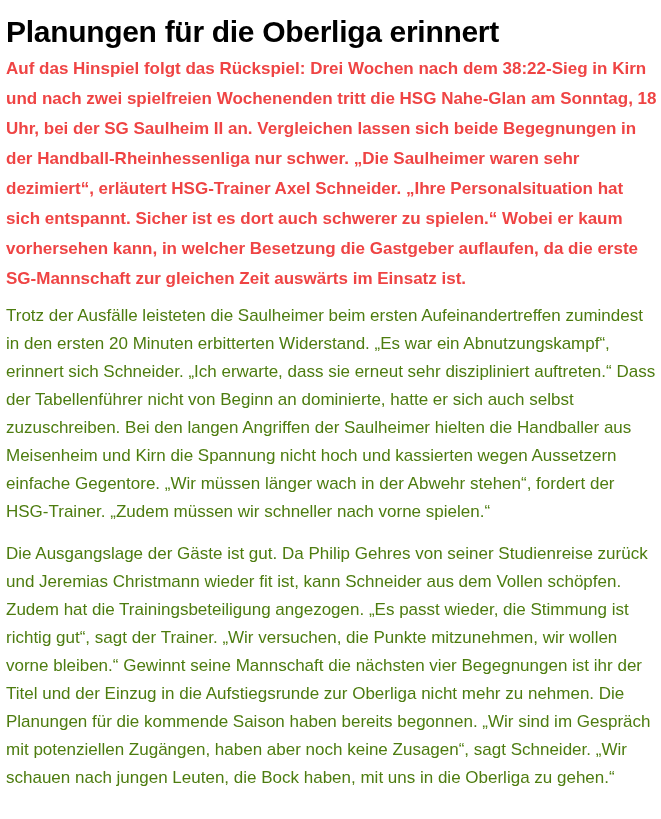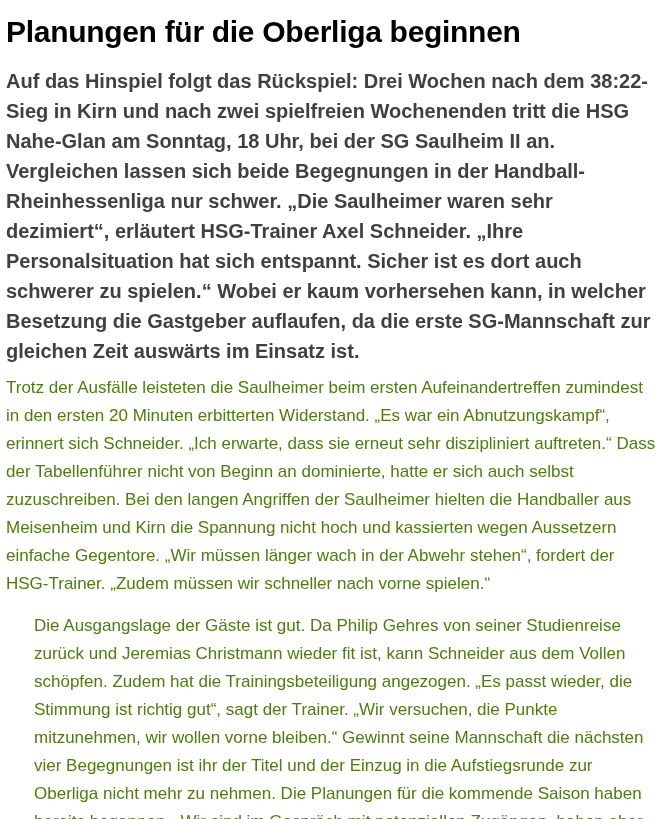--- a/index.html
+++ b/index.html
@@ -19,42 +19,41 @@
   }
   .headline {
     font-size: 30px;
     line-height: 36px;
     font-weight: bold;
     letter-spacing: -0.3px;
     color: #000000;
     margin: 12px 0 0 0;
   }
   .lead {
-    font-size: 20px;
+    font-size: 17px;
     line-height: 30px;
     font-weight: bold;
-    color: #404040;
-    margin: 16px 0 0 0;
+    color: #ef4444;
+    margin: 4px 0 0 0;
   }
   .body-paragraph {
     font-size: 17px;
     line-height: 28px;
     font-weight: normal;
     color: #4d7c0f;
     margin: 8px 0 0 0;
   }
   .body-paragraph.second {
     margin-top: 14px;
-    margin-left: 28px;
   }
 </style>
 </head>
 <body>
 
 <article class="article">
-  <h1 class="headline">Planungen für die Oberliga beginnen</h1>
+  <h1 class="headline">Planungen für die Oberliga erinnert</h1>
 
   <p class="lead">Auf das Hinspiel folgt das Rückspiel: Drei Wochen nach dem 38:22-Sieg in Kirn und nach zwei spielfreien Wochenenden tritt die HSG Nahe-Glan am Sonntag, 18 Uhr, bei der SG Saulheim II an. Vergleichen lassen sich beide Begegnungen in der Handball-Rheinhessenliga nur schwer. „Die Saulheimer waren sehr dezimiert“, erläutert HSG-Trainer Axel Schneider. „Ihre Personalsituation hat sich entspannt. Sicher ist es dort auch schwerer zu spielen.“ Wobei er kaum vorhersehen kann, in welcher Besetzung die Gastgeber auflaufen, da die erste SG-Mannschaft zur gleichen Zeit auswärts im Einsatz ist.</p>
 
   <p class="body-paragraph">Trotz der Ausfälle leisteten die Saulheimer beim ersten Aufeinandertreffen zumindest in den ersten 20 Minuten erbitterten Widerstand. „Es war ein Abnutzungskampf“, erinnert sich Schneider. „Ich erwarte, dass sie erneut sehr diszipliniert auftreten.“ Dass der Tabellenführer nicht von Beginn an dominierte, hatte er sich auch selbst zuzuschreiben. Bei den langen Angriffen der Saulheimer hielten die Handballer aus Meisenheim und Kirn die Spannung nicht hoch und kassierten wegen Aussetzern einfache Gegentore. „Wir müssen länger wach in der Abwehr stehen“, fordert der HSG-Trainer. „Zudem müssen wir schneller nach vorne spielen.“</p>
 
   <p class="body-paragraph second">Die Ausgangslage der Gäste ist gut. Da Philip Gehres von seiner Studienreise zurück und Jeremias Christmann wieder fit ist, kann Schneider aus dem Vollen schöpfen. Zudem hat die Trainingsbeteiligung angezogen. „Es passt wieder, die Stimmung ist richtig gut“, sagt der Trainer. „Wir versuchen, die Punkte mitzunehmen, wir wollen vorne bleiben.“ Gewinnt seine Mannschaft die nächsten vier Begegnungen ist ihr der Titel und der Einzug in die Aufstiegsrunde zur Oberliga nicht mehr zu nehmen. Die Planungen für die kommende Saison haben bereits begonnen. „Wir sind im Gespräch mit potenziellen Zugängen, haben aber noch keine Zusagen“, sagt Schneider. „Wir schauen nach jungen Leuten, die Bock haben, mit uns in die Oberliga zu gehen.“</p>
 </article>
 
 </body></html>

